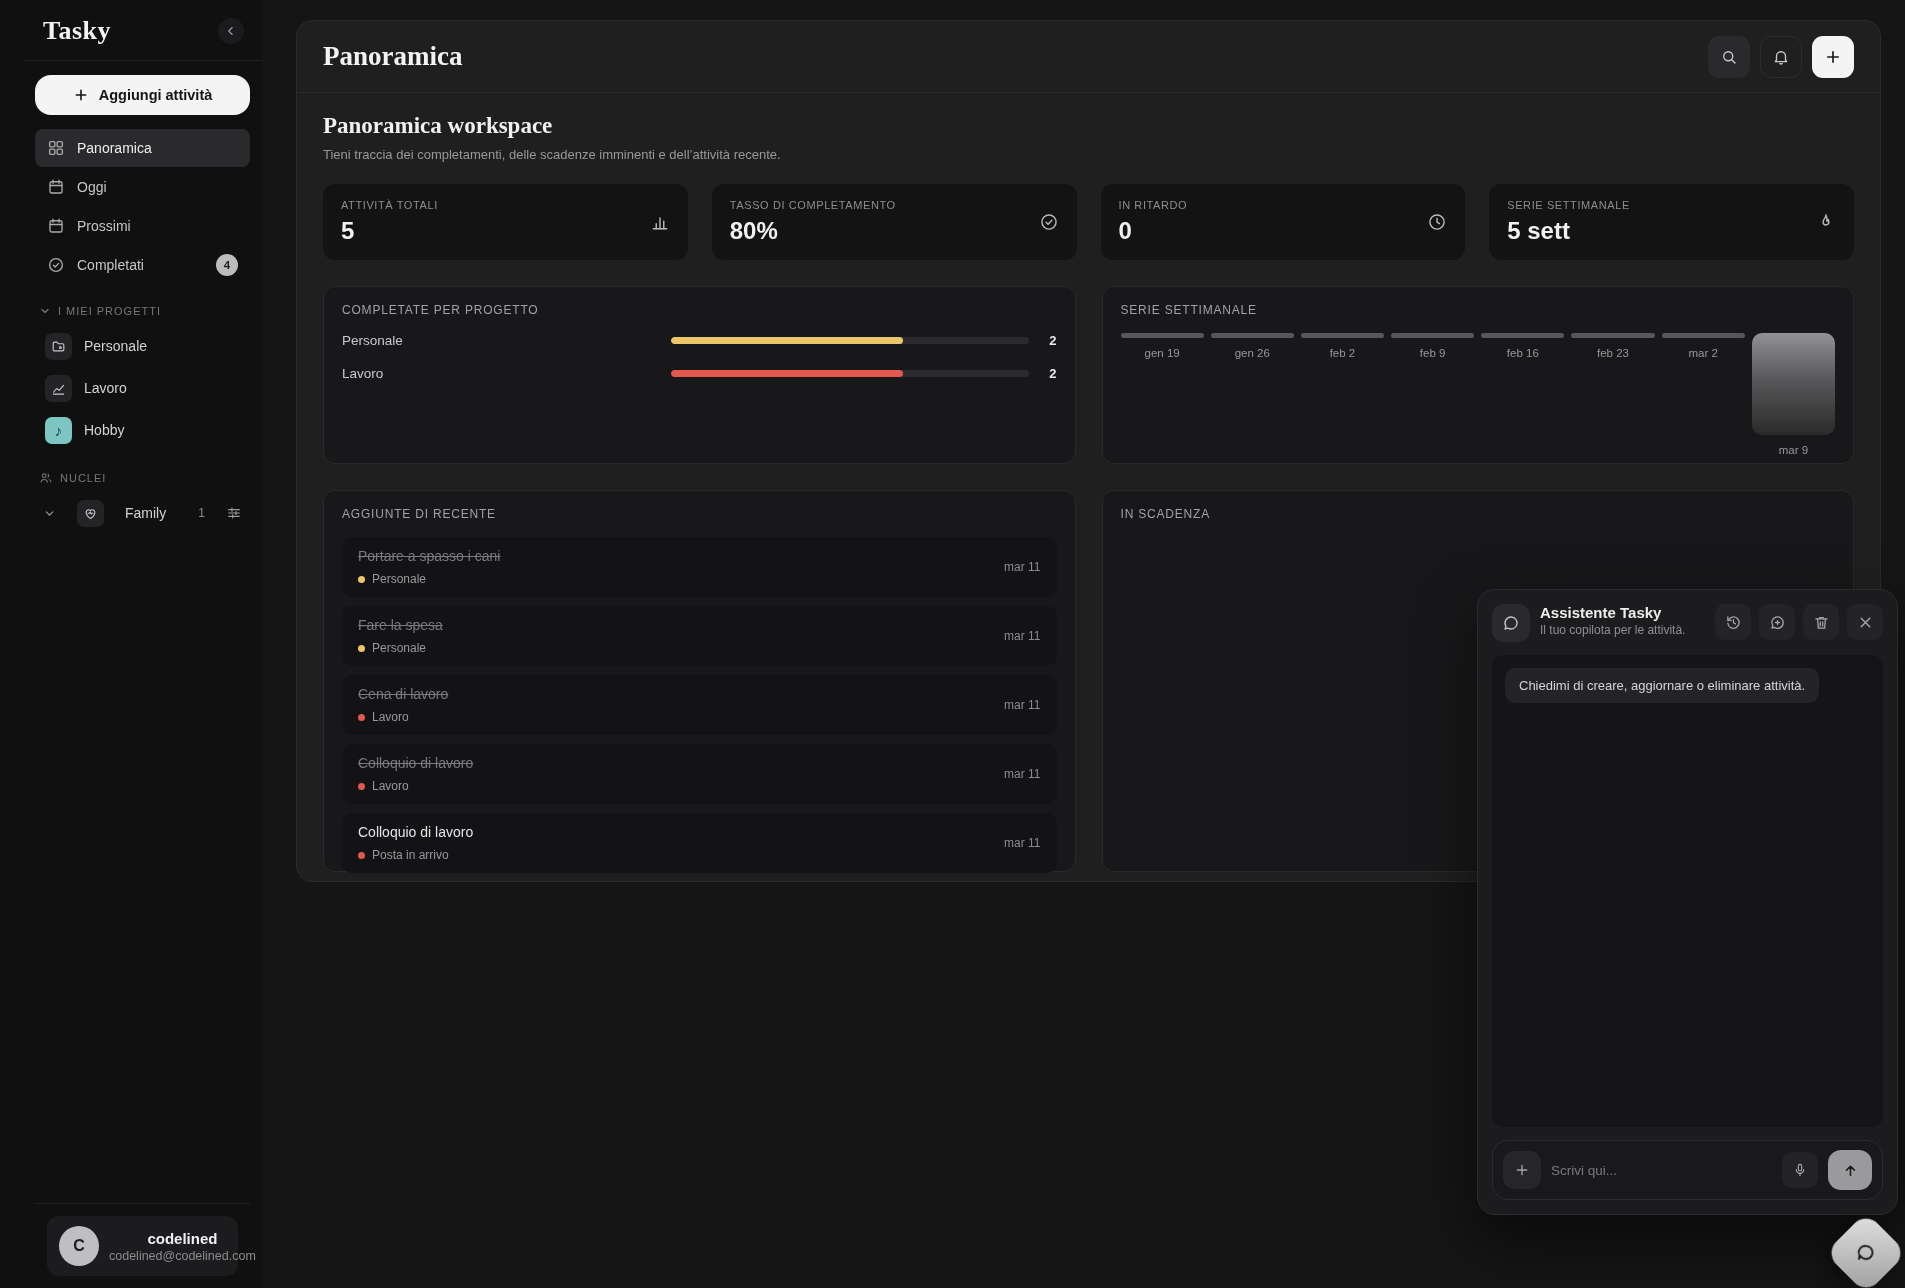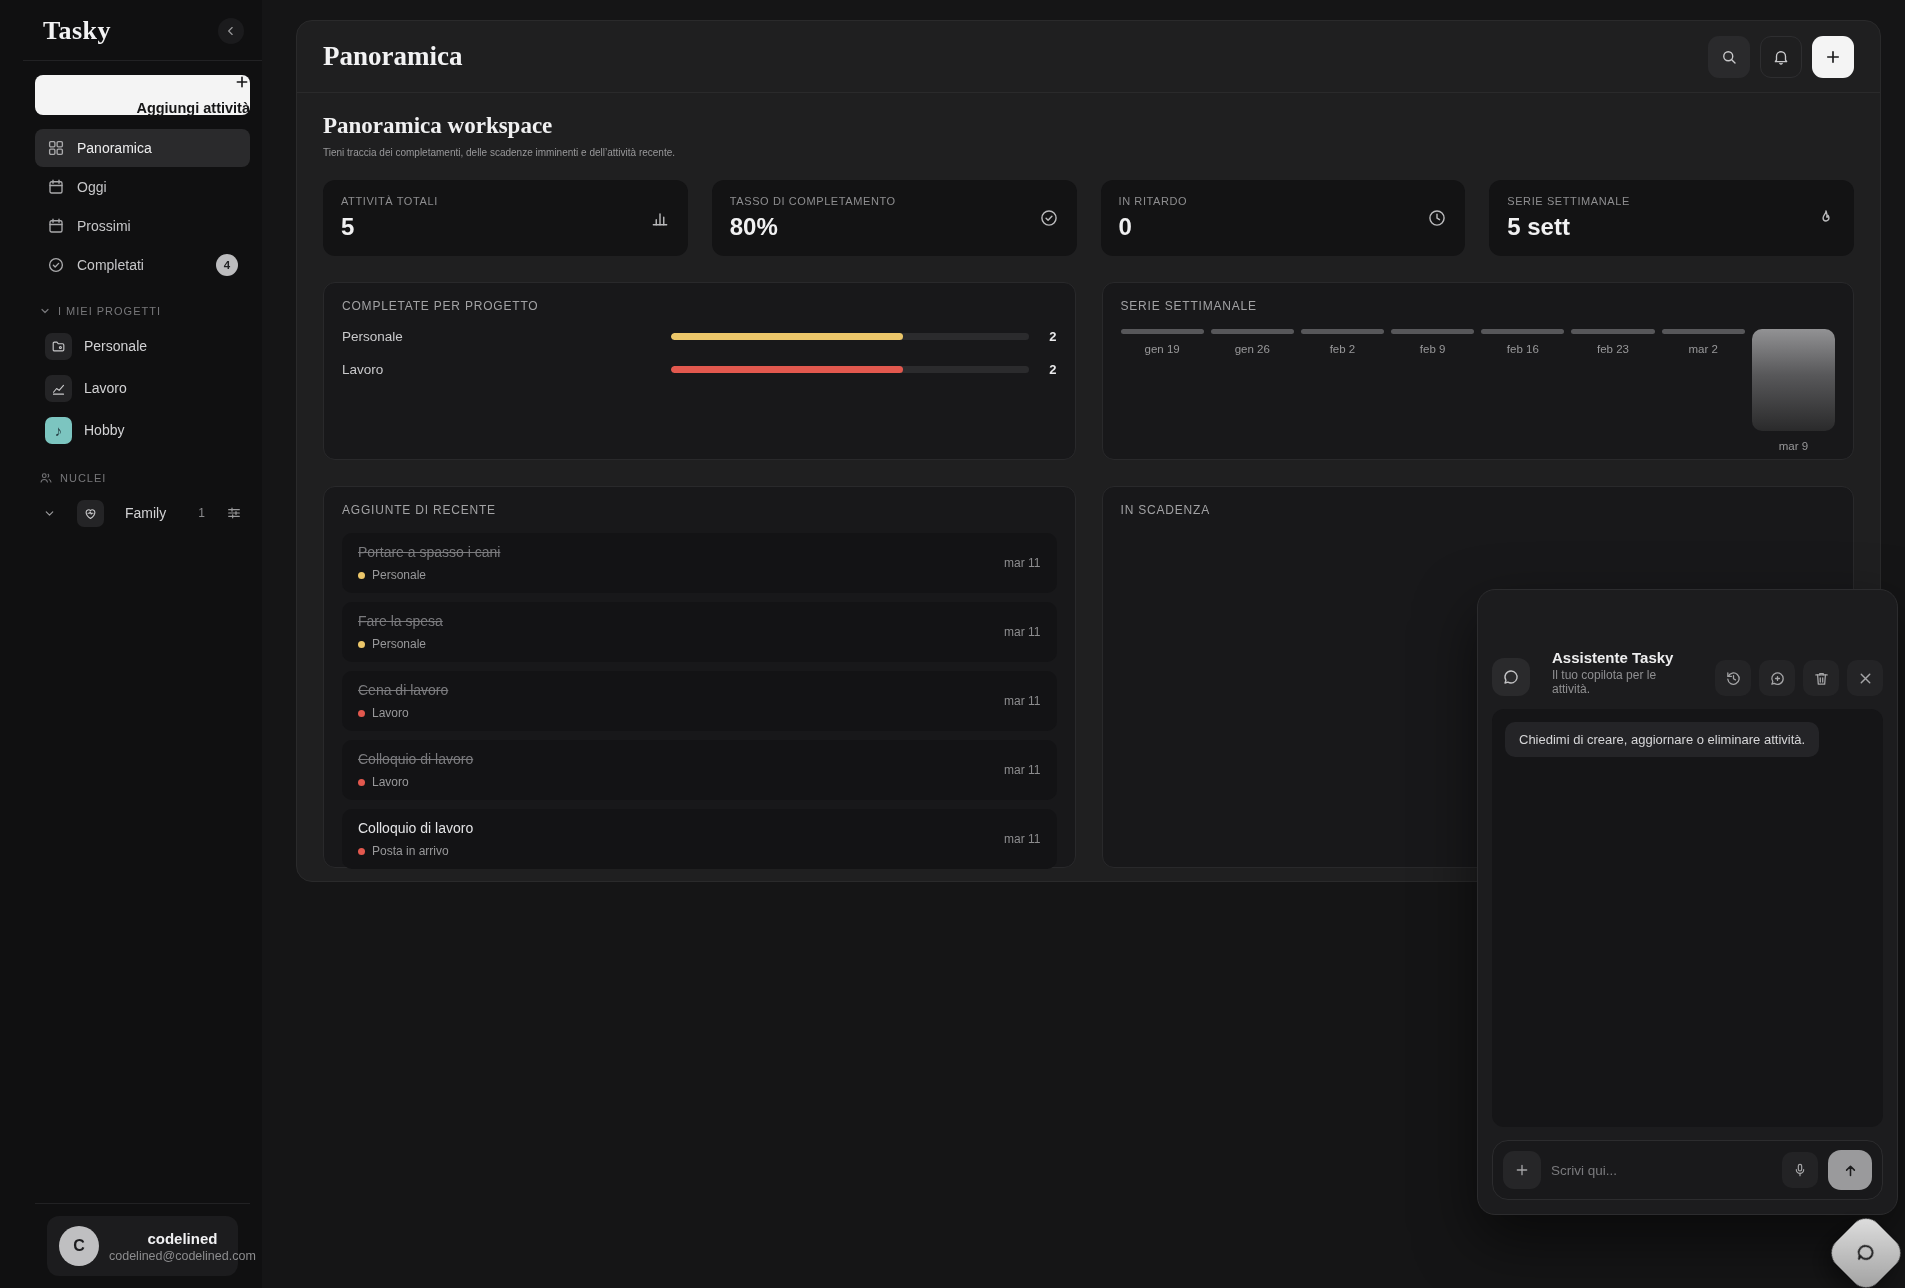--- a/index.html
+++ b/index.html
@@ -17,23 +17,23 @@
     width:262px; min-width:262px; height:100%;
     background:#101011; display:flex; flex-direction:column;padding-left:23px;
   }
   .side-top { padding:16px 18px 14px 20px; display:flex; align-items:center; justify-content:space-between; }
   .logo { font-size:26px; font-weight:700; color:#f3f3f4; letter-spacing:.5px; }
   .collapse-btn { width:26px; height:26px; border-radius:50%; background:#1b1b1d; color:#9a9a9c;
     display:flex; align-items:center; justify-content:center; cursor:pointer; }
   .side-divider { height:1px; background:#222224; }
   .side-body { padding:14px 12px 0 12px; display:flex; flex-direction:column; flex:1; overflow:hidden; }
   .add-btn {
-    width:100%; height:40px; border-radius:8px; background:#f4f4f4; color:#161617;
-    font-size:14.5px; font-weight:700; display:flex; align-items:flex-end; justify-content:center; gap:10px;
-    margin-bottom:14px; cursor:pointer; border:none;flex-direction:column;
+    width:100%; height:40px; border-radius:16px; background:#f4f4f4; color:#161617;
+    font-size:14.5px; font-weight:700; display:flex; align-items:center; justify-content:center; gap:10px;
+    margin-bottom:14px; cursor:pointer; border:none;
   }
   .nav-item {
     height:38px; border-radius:8px; display:flex; align-items:center; gap:12px;
     padding:0 12px; font-size:14px; color:#c6c6c8; cursor:pointer; margin-bottom:1px;
   }
   .nav-item .nicon { color:#a9a9ab; display:flex; }
   .nav-item.active { background:#2a2a2c; color:#ededee; }
   .count-badge {
     margin-left:auto; min-width:22px; height:22px; border-radius:11px; background:#bcbcbe; color:#212123;
     font-size:11.5px; font-weight:700; display:flex; align-items:center; justify-content:center; padding:0 6px;
@@ -64,21 +64,21 @@
   }
   .panel-header { height:72px; padding:0 26px; display:flex; align-items:center; border-bottom:1px solid #2a2a2b; }
   .panel-title { font-size:27px; font-weight:700; color:#f2f2f3; }
   .header-actions { margin-left:auto; display:flex; gap:10px; }
   .hbtn { width:42px; height:42px; border-radius:11px; display:flex; align-items:center; justify-content:center; cursor:pointer; border:none; }
   .hbtn.search { background:#2a2a2c; color:#c9c9cb; }
   .hbtn.bell { background:transparent; border:1px solid #2e2e30; color:#c9c9cb; }
   .hbtn.plus { background:#f4f4f4; color:#1a1a1b; }
   .panel-content { padding:20px 26px; }
   .ws-title { font-size:23px; font-weight:700; color:#f0f0f1; }
-  .ws-sub { font-size:10px; color:#98989a; margin-top:8px; }
+  .ws-sub { font-size:13px; color:#98989a; margin-top:8px; }
 
   .stats { display:grid; grid-template-columns:repeat(4,1fr); gap:24px; margin-top:22px; }
   .stat-card { position:relative; background:#131314; border-radius:12px; padding:15px 18px; height:76px; }
   .stat-label { font-size:11px; letter-spacing:.6px; color:#8e8e90; text-transform:uppercase; }
   .stat-value { font-size:24px; font-weight:700; color:#f1f1f2; margin-top:6px; }
   .stat-icon { position:absolute; right:18px; top:50%; transform:translateY(-50%); color:#bababc; }
 
   .grid2 { display:grid; grid-template-columns:1fr 1fr; gap:26px; margin-top:26px; }
   .card { background:#18181a; border:1px solid #29292b; border-radius:12px; padding:16px 18px; }
   .card-title { font-size:12px; letter-spacing:.8px; color:#a2a2a4; text-transform:uppercase; margin-bottom:16px; }
@@ -107,21 +107,21 @@
   .task-date { font-size:12px; color:#8c8c8e; }
 
   .due-empty { font-size:13px; color:#98989a; }
 
   
   .assistant {
     position:fixed; right:7px; top:589px; width:421px; height:626px;
     background:#1c1c1e; border:1px solid #2c2c2e; border-radius:18px;
     box-shadow:0 24px 60px rgba(0,0,0,.55); padding:14px; display:flex; flex-direction:column; z-index:20;
   }
-  .as-header { display:flex; align-items:flex-end; gap:22px;margin-top:45px; }
+  .as-header { display:flex; align-items:flex-start; gap:10px; }
   .as-avatar { width:38px; height:38px; border-radius:12px; background:#2a2a2c; color:#c3c3c5;
     display:flex; align-items:center; justify-content:center; flex:0 0 auto; }
   .as-title { font-size:15px; font-weight:700; color:#ededee; }
   .as-sub { font-size:12px; color:#8f8f91; margin-top:2px; }
   .as-actions { margin-left:auto; display:flex; gap:8px; }
   .as-btn { width:36px; height:36px; border-radius:10px; background:#242426; color:#a5a5a7; border:none;
     display:flex; align-items:center; justify-content:center; cursor:pointer; }
   .as-body { flex:1; margin-top:13px; background:#151517; border-radius:12px; padding:13px; }
   .as-bubble { display:inline-block; background:#242427; border-radius:10px; padding:10px 14px; font-size:13px; color:#d6d6d8; }
   .as-inputrow { margin-top:13px; height:60px; border-radius:16px; background:#19191b; border:1px solid #2c2c2e;

